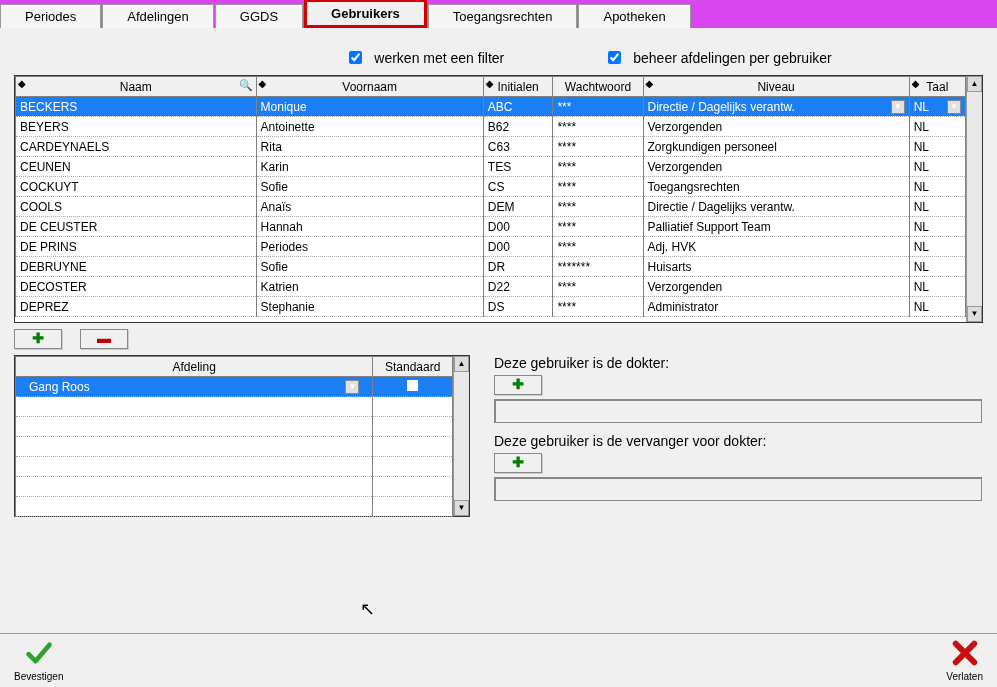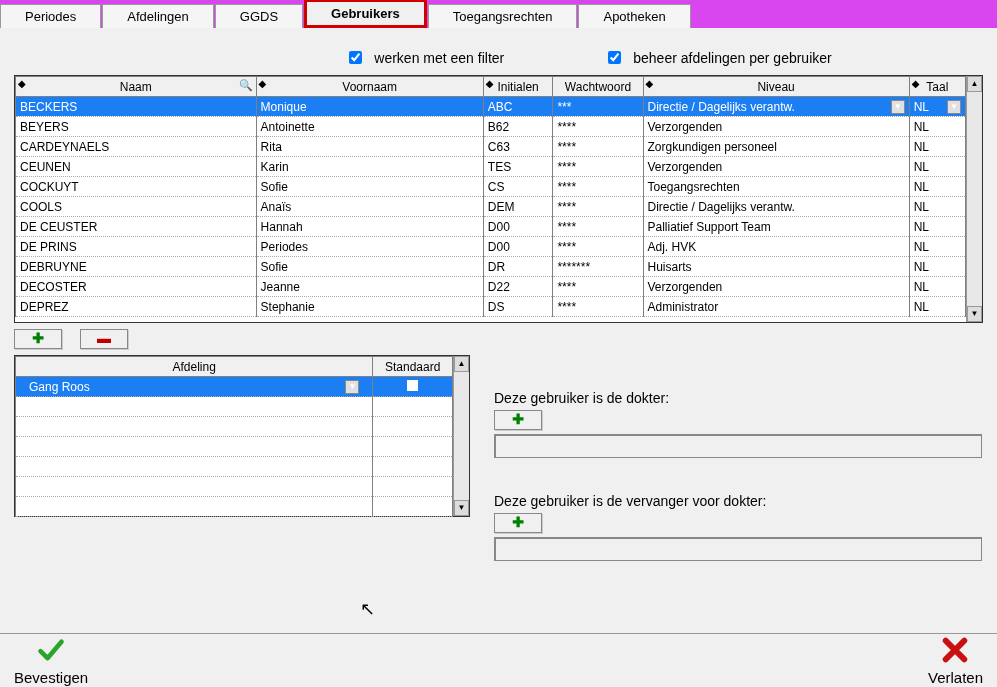--- a/index.html
+++ b/index.html
@@ -189,21 +189,20 @@
     height: 11px;
     border: 1px solid #fff;
     background: #fff;
   }
   .right-col {
     flex: 1;
     font-size: 14px;
   }
   .right-col .section {
     margin-bottom: 10px;
-    margin-top: 35px;
   }
   .right-col .btn-small { margin: 4px 0; }
   .right-col .readonly-box {
     width: 488px;
     height: 24px;
     border: 1px solid #888;
     border-top: 2px solid #888;
     border-left: 2px solid #888;
     background: #f0f0f0;
     margin-top: 4px;
@@ -221,21 +220,21 @@
     justify-content: space-between;
     align-items: center;
     padding: 0 14px;
   }
   .bottom-btn {
     display: flex;
     flex-direction: column;
     align-items: center;
     gap: 2px;
     cursor: pointer;
-    font-size: 15px;
+    font-size: 10px;
   }
   .icon-check svg, .icon-x svg { width: 28px; height: 28px; }
   .cursor-pointer {
     position: absolute;
     left: 360px;
     top: 598px;
     font-size: 18px;
     pointer-events: none;
   }
 </style>
@@ -351,21 +350,21 @@
           <tr>
             <td>DEBRUYNE</td>
             <td>Sofie</td>
             <td>DR</td>
             <td>*******</td>
             <td>Huisarts</td>
             <td>NL</td>
           </tr>
           <tr>
             <td>DECOSTER</td>
-            <td>Jeanne</td>
+            <td>Katrien</td>
             <td>D22</td>
             <td>****</td>
             <td>Verzorgenden</td>
             <td>NL</td>
           </tr>
           <tr>
             <td>DEPREZ</td>
             <td>Stephanie</td>
             <td>DS</td>
             <td>****</td>

